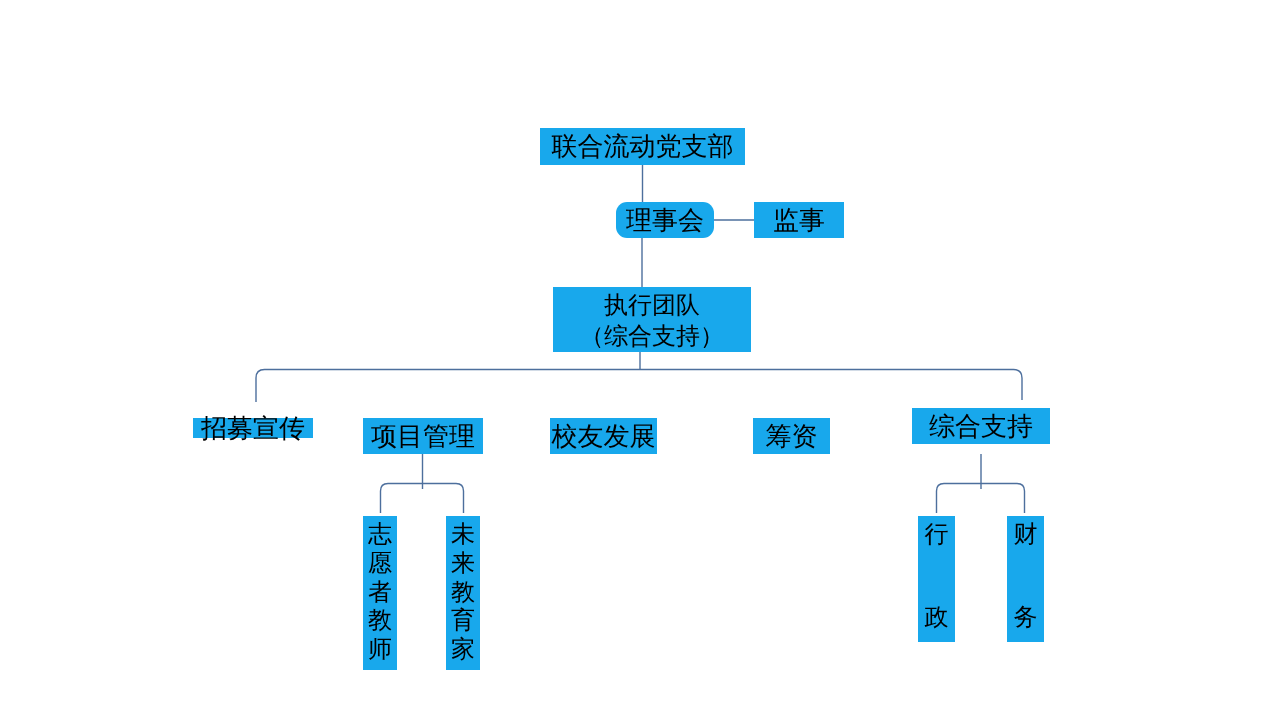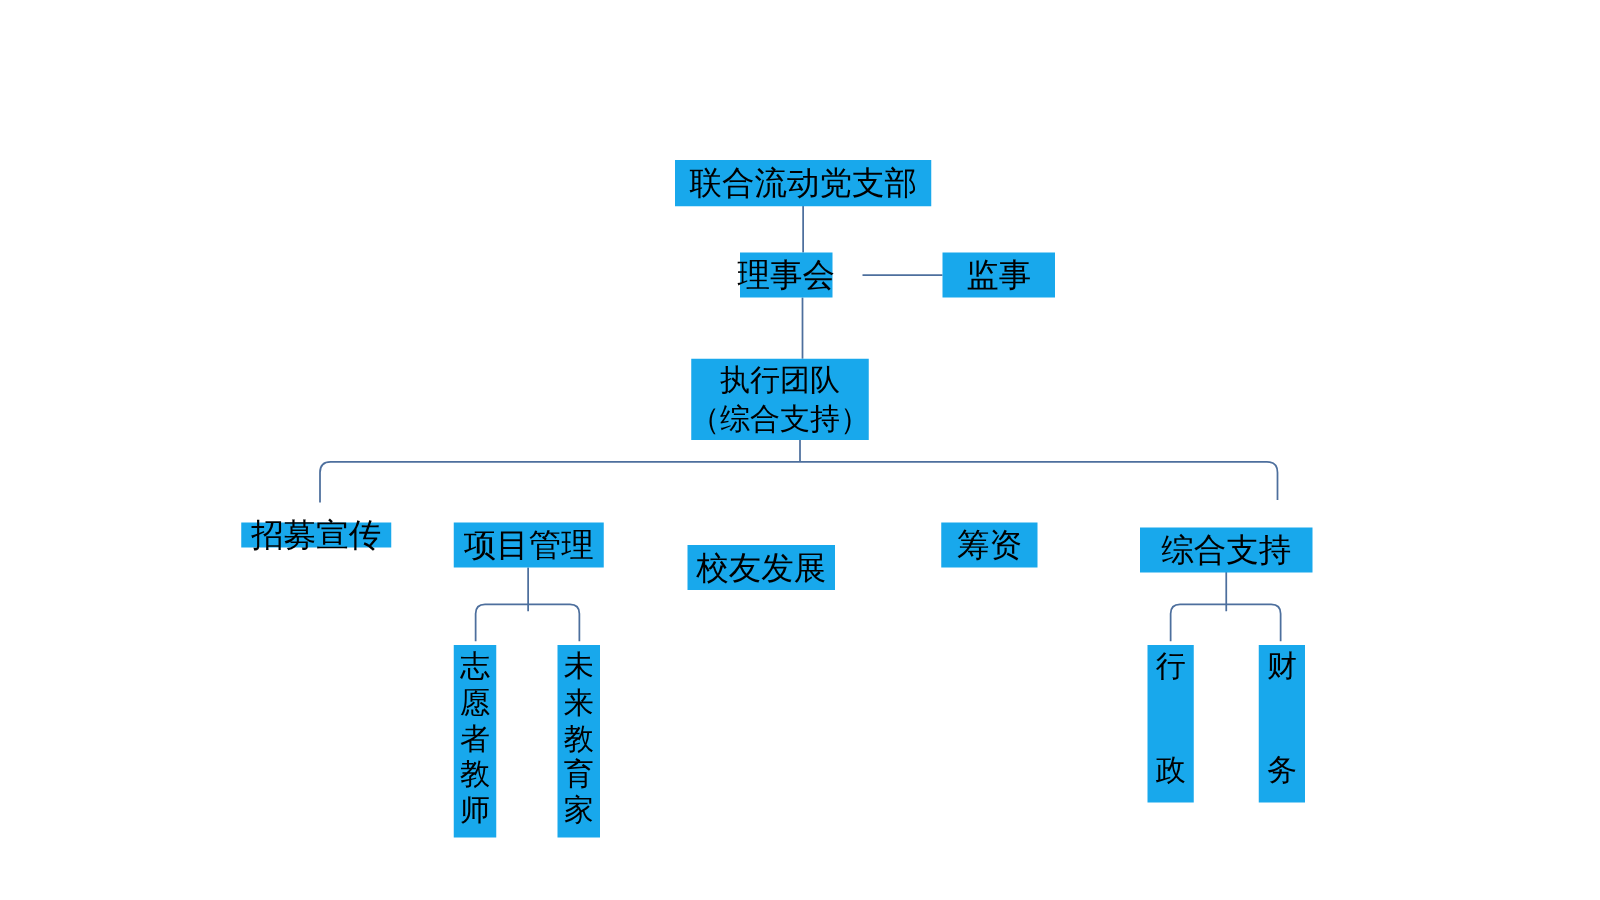--- a/index.html
+++ b/index.html
@@ -56,30 +56,30 @@
     align-items: center;
     white-space: normal;
     font-size: 24px;
     line-height: 1;
   }
   .node.vertical span { display: block; }
 
   
   .n-root        { left: 540px; top: 102px; width: 205px; height: 37px; margin-top: 26px; }
   
-  .n-board       { left: 592px; top: 202px; width:  74px; height: 36px; }
+  .n-board       { left: 616px; top: 202px; width:  98px; height: 36px; border-radius: 11px; }
   .n-supervisor  { left: 754px; top: 202px; width:  90px; height: 36px; text-align: center; }
   
-  .n-executive   { left: 553px; top: 287px; width: 142px; height: 65px; }
+  .n-executive   { left: 553px; top: 287px; width: 198px; height: 65px; }
   
   .n-dept0 { left: 193px; top: 418px; width: 120px; height: 20px; }
   .n-dept1 { left: 363px; top: 418px; width: 120px; height: 36px; }
-  .n-dept2 { left: 550px; top: 436px; width: 118px; height: 36px; }
+  .n-dept2 { left: 550px; top: 418px; width: 107px; height: 36px; }
   .n-dept3 { left: 753px; top: 418px; width:  77px; height: 36px; }
-  .n-dept4 { left: 912px; top: 422px; width: 138px; height: 36px; }
+  .n-dept4 { left: 912px; top: 408px; width: 138px; height: 36px; }
   
   .n-team0 { left: 363px; top: 516px; width: 34px; height: 154px; padding: 6px 0 9px; }
   .n-team1 { left: 446px; top: 516px; width: 34px; height: 154px; padding: 6px 0 9px; }
   
   .n-supp0 { left: 918px; top: 516px; width: 37px; height: 126px; padding: 6px 0 13px; }
   .n-supp1 { left: 1007px; top: 516px; width: 37px; height: 126px; padding: 6px 0 13px; }
 </style>
 </head>
 <body>
 

